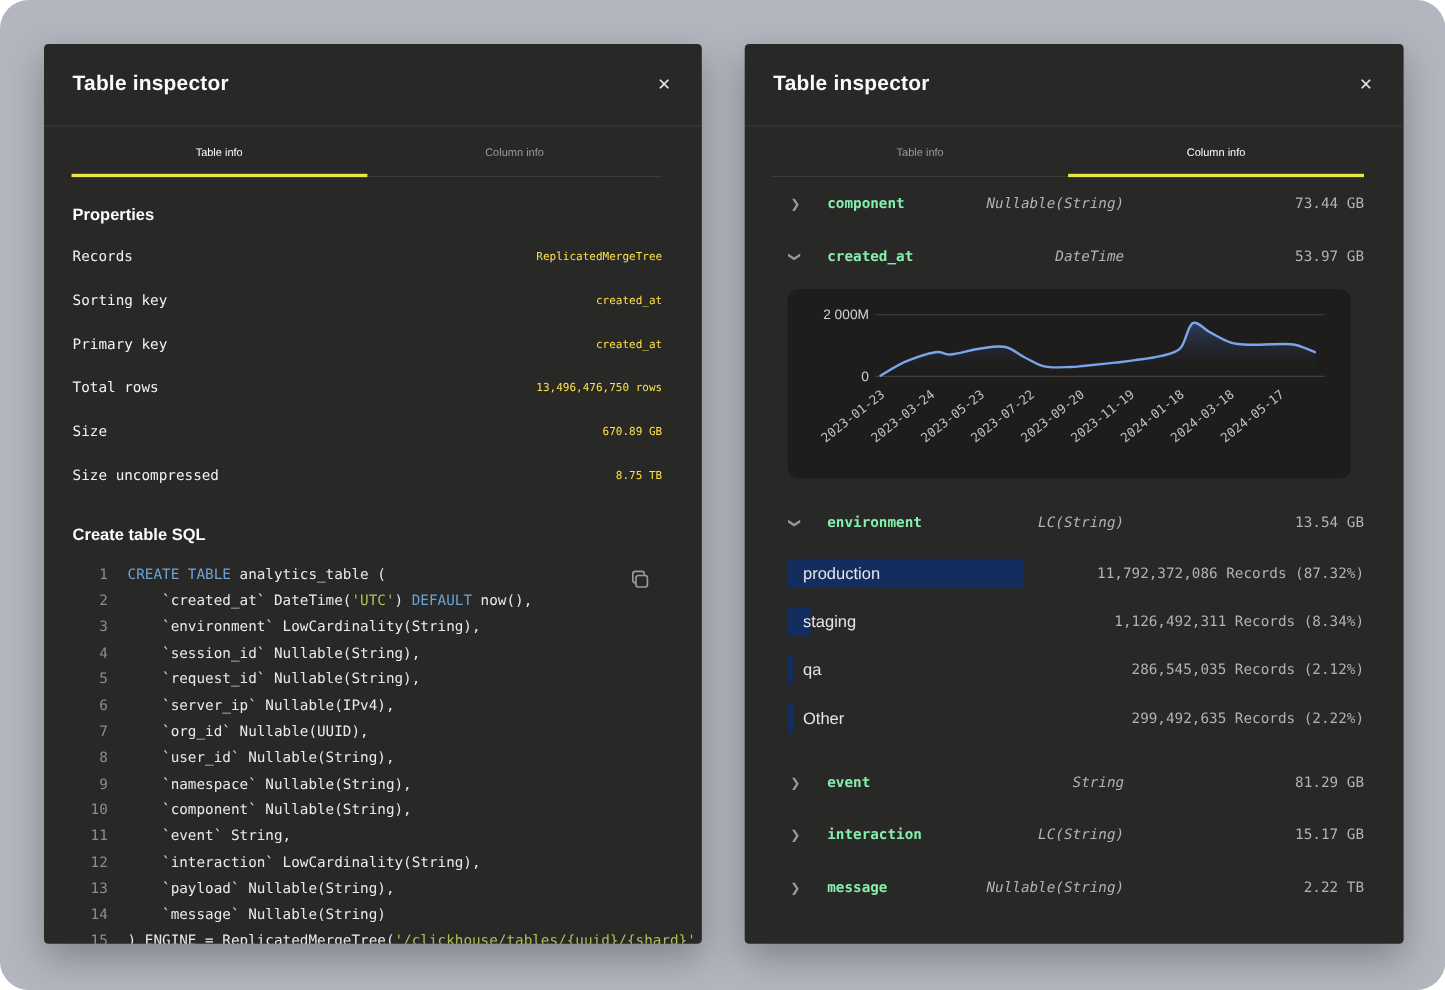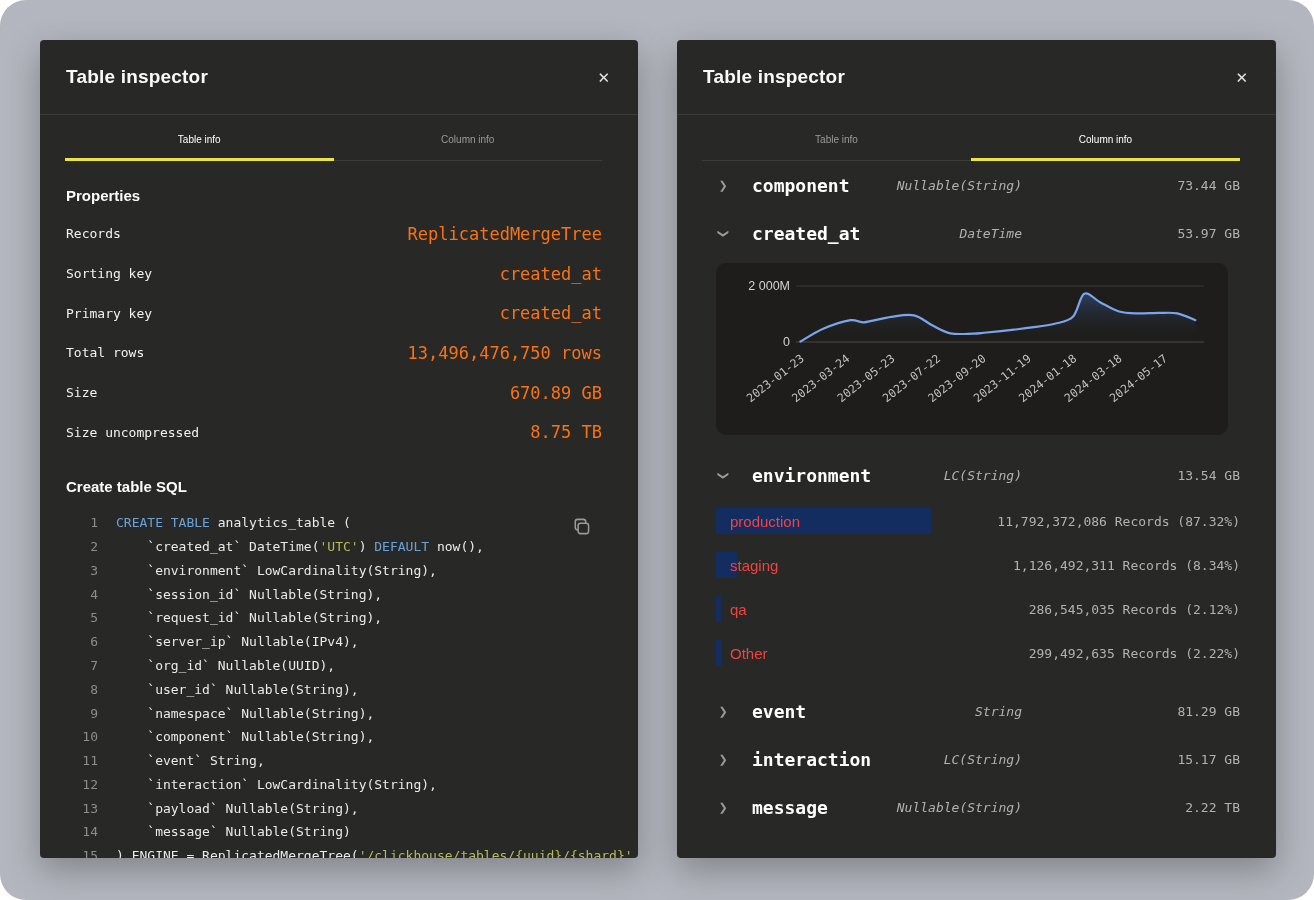--- a/index.html
+++ b/index.html
@@ -13,39 +13,39 @@
   .dlg-header{height:75px;display:flex;align-items:center;padding:0 22px 0 26px;border-bottom:1px solid #3a3a39;}
   .dlg-title{font-size:19px;font-weight:700;color:#fafafa;letter-spacing:.2px;}
   .close-btn{margin-left:auto;background:none;border:none;color:#e3e3e3;font-size:15px;cursor:pointer;padding:6px;line-height:1;}
   .tabs{display:flex;margin:0 36px 0 25px;box-shadow:inset 0 -1px 0 #3b3b3a;}
   .tab{flex:1;text-align:center;padding:19px 0 13px;font-size:10px;color:#9b9b9b;border-bottom:3px solid transparent;cursor:pointer;}
   .tab.active{color:#ffffff;border-bottom-color:#ece43f;}
   .content{padding:0 36px 0 26px;}
   h2.sec{font-size:15px;font-weight:700;color:#fcfcfc;margin:26px 0 10px;}
   .prop-row{display:flex;align-items:center;justify-content:space-between;height:39.7px;}
   .prop-label{font-family:"DejaVu Sans Mono",monospace;font-size:13px;color:#f2f2f2;}
-  .prop-value{font-family:"DejaVu Sans Mono",monospace;font-size:17px;color:#f97316;}
+  .prop-value{font-family:"DejaVu Sans Mono",monospace;font-size:10px;color:#fde047;}
   .sqlwrap{position:relative;margin-top:16px;font-family:"DejaVu Sans Mono",monospace;font-size:13px;line-height:23.8px;}
   .sql-line{display:flex;}
   .sql-num{width:32px;flex-shrink:0;text-align:right;color:#8d8d8d;margin-right:18px;user-select:none;}
   .sql-code{white-space:pre;color:#eaeaea;}
   .tok-kw{color:#6da2d8;}
   .tok-str{color:#b6bd55;}
   .copy-btn{position:absolute;top:2px;right:8px;background:none;border:none;cursor:pointer;padding:4px;}
   
   .col-row{display:flex;align-items:center;height:48px;cursor:pointer;}
   .chev{margin-left:13px;width:14px;color:#9a9a9a;font-size:11px;display:inline-block;text-align:center;}
   .chev.down{transform:rotate(90deg);}
-  .col-name{margin-left:22px;font-family:"DejaVu Sans Mono",monospace;font-size:18px;font-weight:700;color:#ffffff;}
+  .col-name{margin-left:22px;font-family:"DejaVu Sans Mono",monospace;font-size:13px;font-weight:700;color:#86efac;}
   .col-type{margin-left:auto;font-family:"DejaVu Sans Mono",monospace;font-size:13px;color:#b2b2b2;text-align:center;font-style:italic;}
   .col-size{width:218px;text-align:right;font-family:"DejaVu Sans Mono",monospace;font-size:13px;color:#b2b2b2;}
   .chart-panel{margin:6px 12px 16px 13px;height:172px;background:#1e1d1b;border-radius:10px;overflow:hidden;}
   .val-row{position:relative;height:44px;display:flex;align-items:center;margin-left:13px;}
   .val-bar{position:absolute;left:0;top:9px;height:26px;background:#132d61;}
-  .val-label{position:relative;margin-left:14px;font-size:15px;color:#ef4444;}
+  .val-label{position:relative;margin-left:14px;font-size:15px;color:#e5e5e5;}
   .val-records{margin-left:auto;font-family:"DejaVu Sans Mono",monospace;font-size:13px;color:#b2b2b2;}
   .vals-group{margin-bottom:12px;}
 </style>
 </head>
 <body>
 
 <div class="canvas">
 
   <section class="dialog left">
     <div class="dlg-header">

